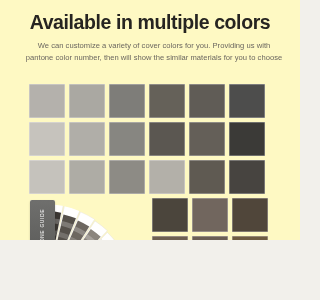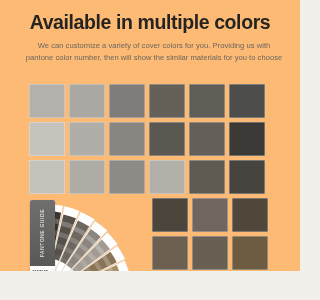--- a/index.html
+++ b/index.html
@@ -11,22 +11,22 @@
     width: 300px;
     height: 300px;
     overflow: hidden;
     background: #f2f0eb;
     font-family: "Liberation Sans", sans-serif;
     -webkit-font-smoothing: antialiased;
   }
   #page {
     position: relative;
     width: 300px;
-    height: 271px;
-    background: #fdba74;
+    height: 240px;
+    background: #fef9c3;
     overflow: hidden;
   }
 
   
   .header {
     position: absolute;
     left: 0;
     top: 0;
     width: 300px;
     text-align: center;

